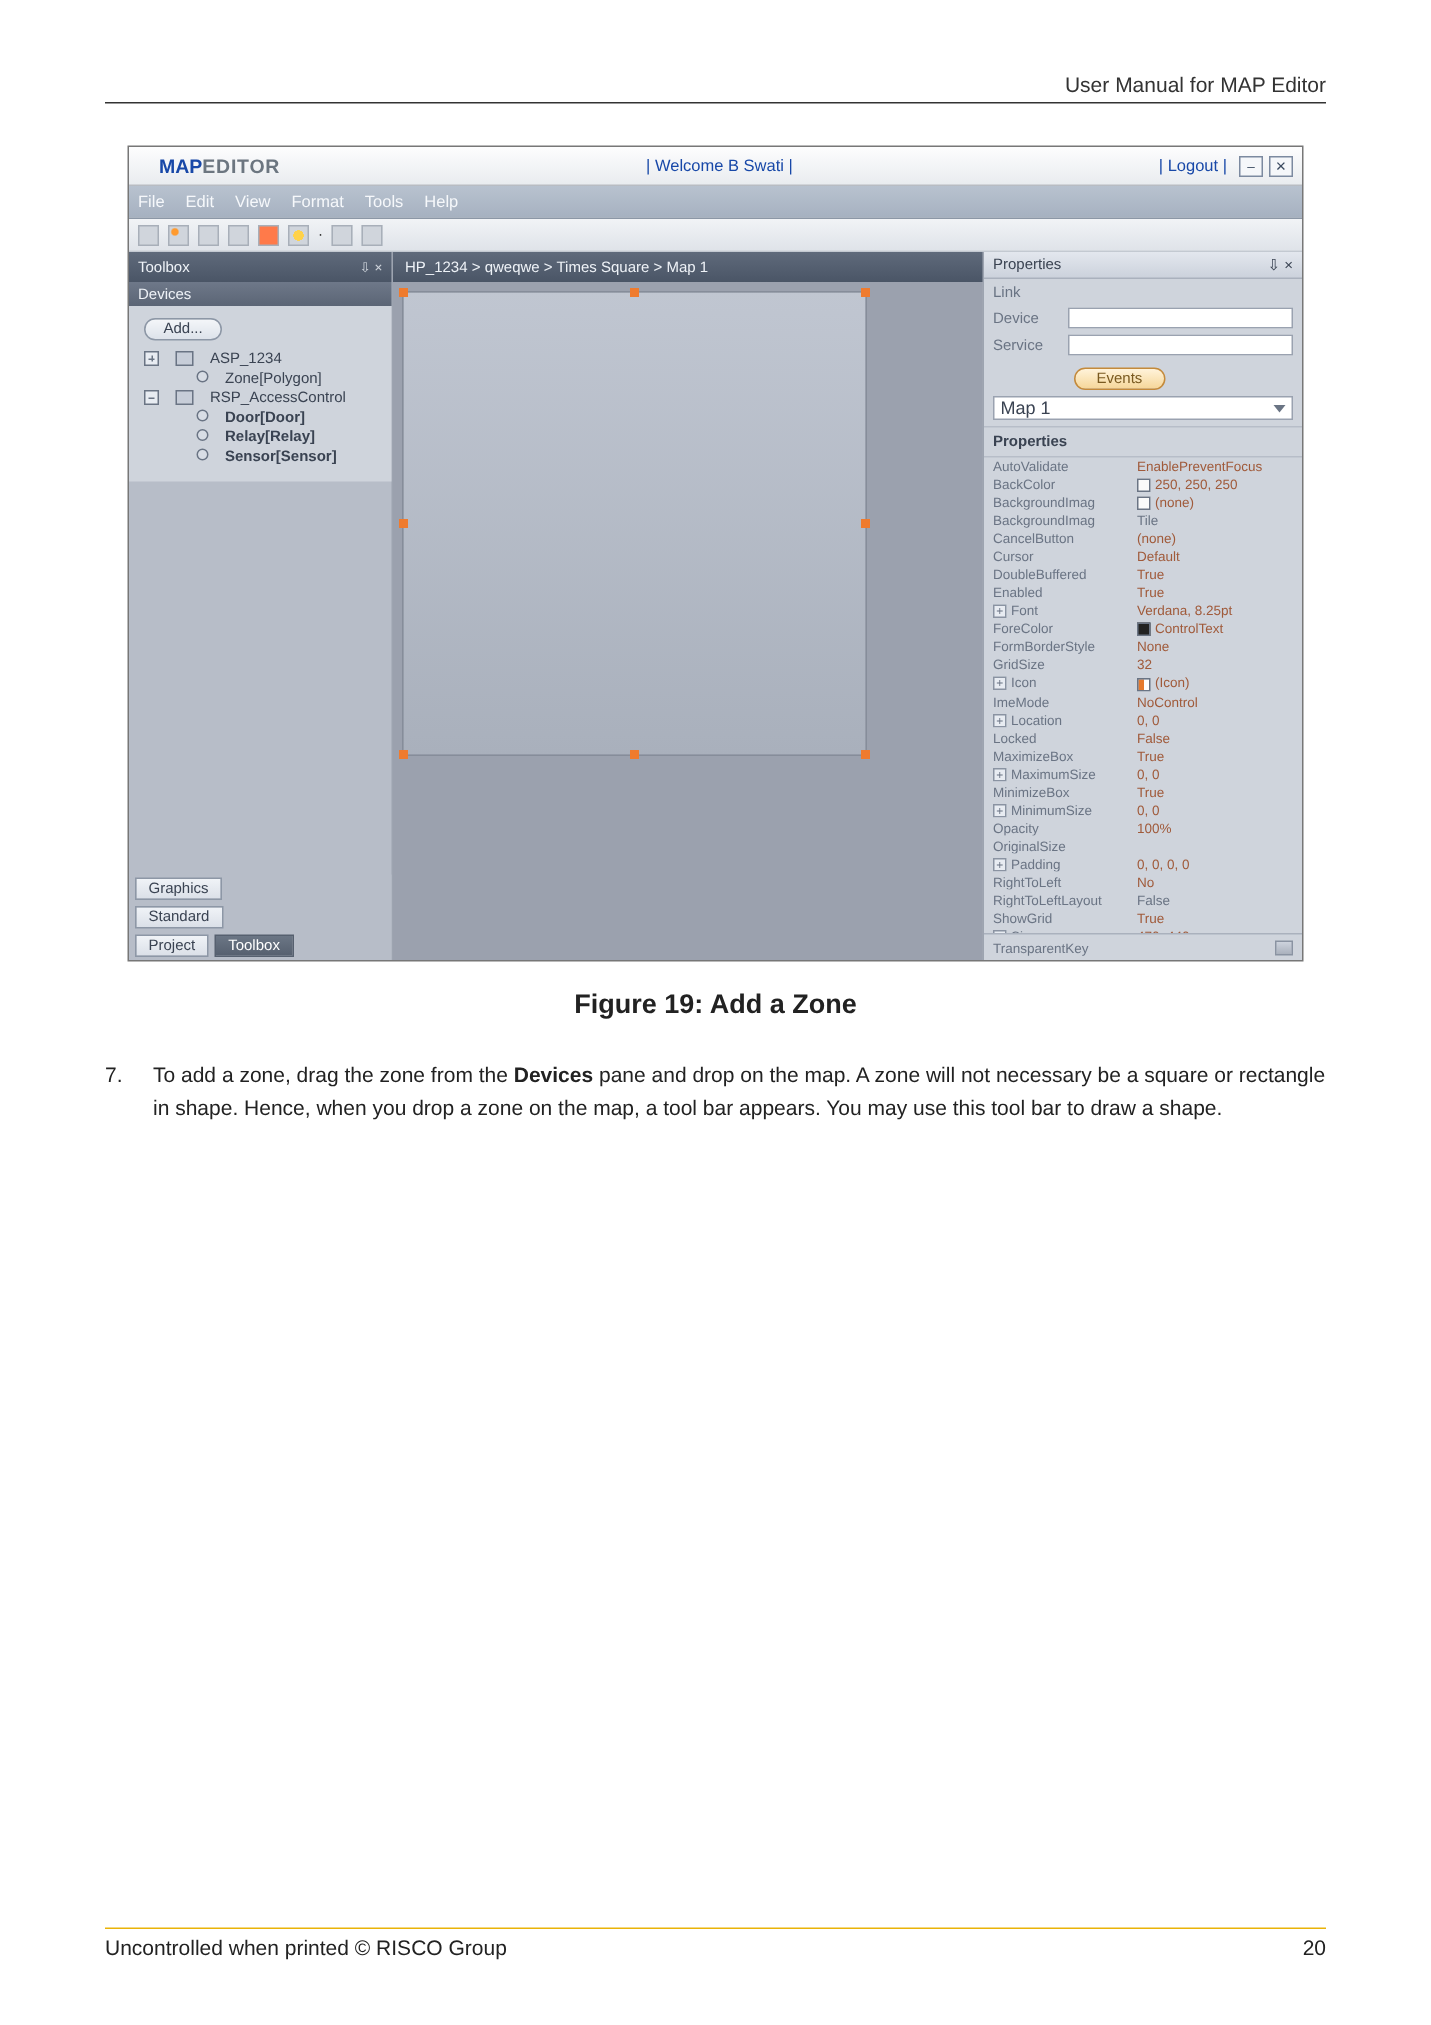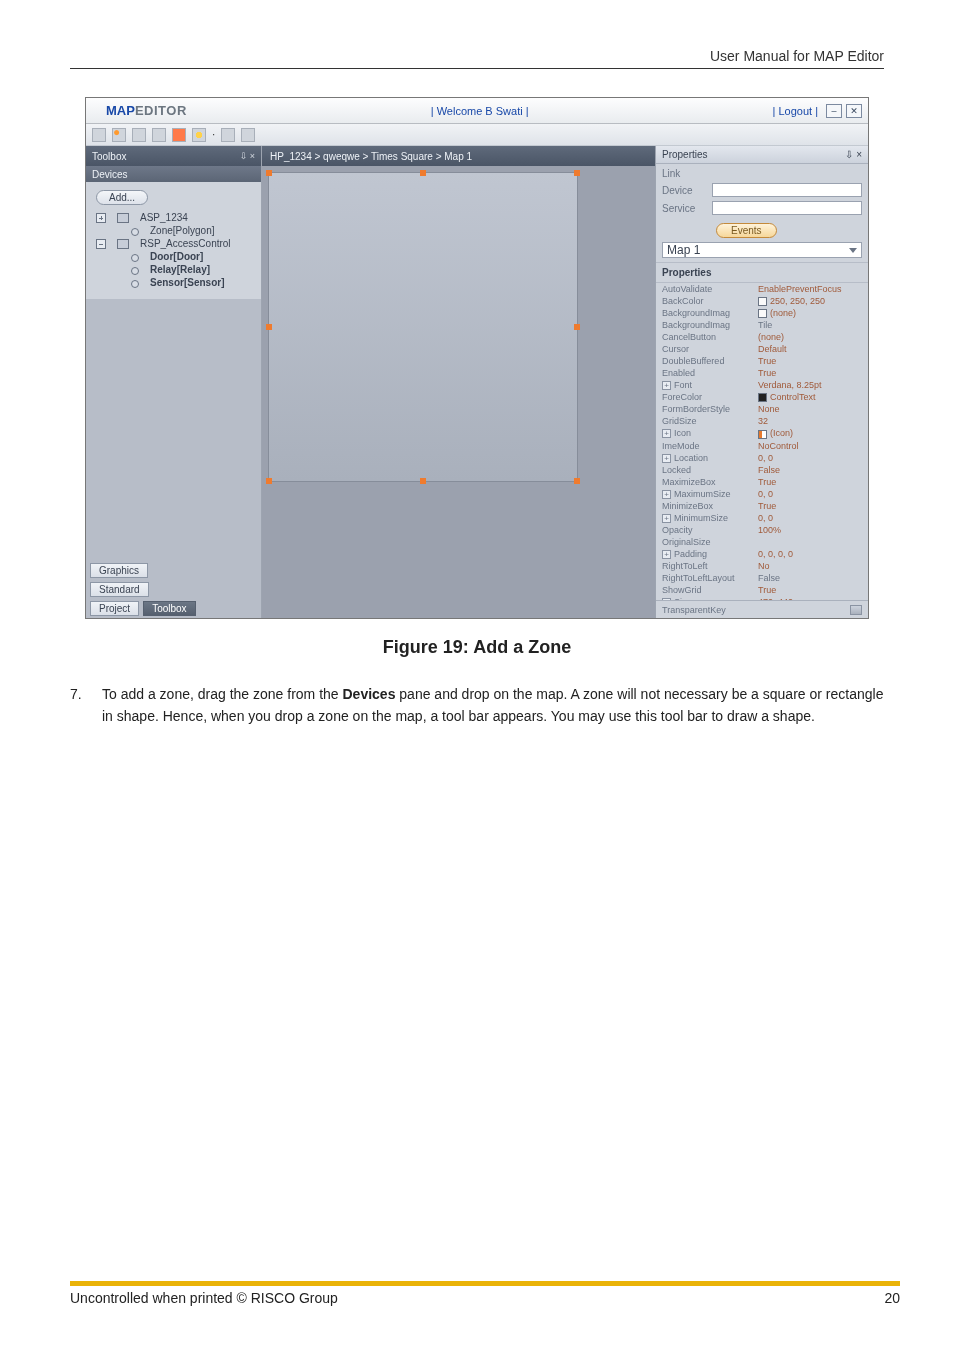--- a/index.html
+++ b/index.html
@@ -36,21 +36,21 @@
   .shot-body { display: flex; height: 472px; background: #a7adb9; }
   .col-left { width: 176px; display: flex; flex-direction: column; border-right: 1px solid #9da4b0; background: #b7bdc8; }
   .col-mid  { flex: 1; background: #a7adb9; border-right: 1px solid #9da4b0; position: relative; }
   .col-right{ width: 212px; background: #cfd4dc; display: flex; flex-direction: column; }
 
   
   .panel-hdr { height: 20px; background: linear-gradient(#5f6a7b,#4a5566); color: #eef2f7; font-size: 10px; display: flex; align-items: center; padding: 0 6px; justify-content: space-between; }
   .panel-hdr .pin { font-size: 9px; opacity: .8; }
   .tree { background: #cfd4dc; flex: 0 0 auto; padding: 6px 6px 10px 6px; font-size: 10px; color: #3a4352; }
   .add-btn { display: inline-block; padding: 1px 12px; border: 1px solid #8d97a6; border-radius: 9px; background: linear-gradient(#f4f6f9,#dde2ea); color: #3a4352; margin: 2px 0 6px 4px; }
-  .tree-line { display: flex; align-items: flex-end; gap: 11px; padding: 1px 0 1px 4px; }
+  .tree-line { display: flex; align-items: flex-start; gap: 11px; padding: 1px 0 1px 4px; }
   .tree-line.nest { padding-left: 18px; }
   .tree-icon { width: 10px; height: 10px; display: inline-block; }
   .ico-plus { border: 1px solid #6a7484; background: #e8ecf2; position: relative; }
   .ico-plus::before, .ico-plus::after { content:""; position:absolute; background:#6a7484; }
   .ico-plus::before { left:2px; right:2px; top:4px; height:1px; }
   .ico-plus::after  { top:2px; bottom:2px; left:4px; width:1px; }
   .ico-minus { border:1px solid #6a7484; background:#e8ecf2; position:relative; }
   .ico-minus::before { content:""; position:absolute; left:2px; right:2px; top:4px; height:1px; background:#6a7484; }
   .ico-device { width:12px; height:10px; background:#c7cdd8; border:1px solid #6a7484; }
   .ico-dot { width:8px; height:8px; border-radius:50%; border:1px solid #6a7484; background:#d8dde5; }
@@ -96,21 +96,21 @@
 
   
   .fig-cap { text-align:center; font-weight:bold; font-size:18px; margin: 18px 0 26px 0; }
 
   
   .para-wrap { display:flex; gap:12px; font-size:14px; line-height:1.55; }
   .para-num { width: 20px; flex:0 0 20px; }
   .para-txt { flex:1; }
 
   
-  .ftr { position:absolute; left:70px; right:54px; bottom:44px; display:flex; justify-content:space-between; font-size:14px; border-top:5px solid #eab308; padding-top:4px; }
+  .ftr { position:absolute; left:70px; right:70px; bottom:44px; display:flex; justify-content:space-between; font-size:14px; border-top:1px solid #eab308; padding-top:4px; }
 </style>
 </head>
 <body>
 
 <div class="page">
   <div class="hdr">User Manual for MAP Editor</div>
   <div class="hdr-under"></div>
 
   <div class="shot">
     <div class="shot-inner">
@@ -120,20 +120,28 @@
           <span class="map">MAP</span><span class="editor">EDITOR</span>
         </span>
         <span class="welcome">|  Welcome  B Swati  |</span>
         <span class="logout">| Logout |</span>
         <span class="winbtns">
           <span class="winbtn">–</span>
           <span class="winbtn">✕</span>
         </span>
       </div>
 
+      <div class="menubar">
+        <span>File</span>
+        <span>Edit</span>
+        <span>View</span>
+        <span>Format</span>
+        <span>Tools</span>
+        <span>Help</span>
+      </div>
 
       <div class="toolstrip">
         <span class="ticon"></span>
         <span class="ticon cut"></span>
         <span class="ticon"></span>
         <span class="ticon"></span>
         <span class="ticon red"></span>
         <span class="ticon bulb"></span>
         <span>·</span>
         <span class="ticon"></span>

